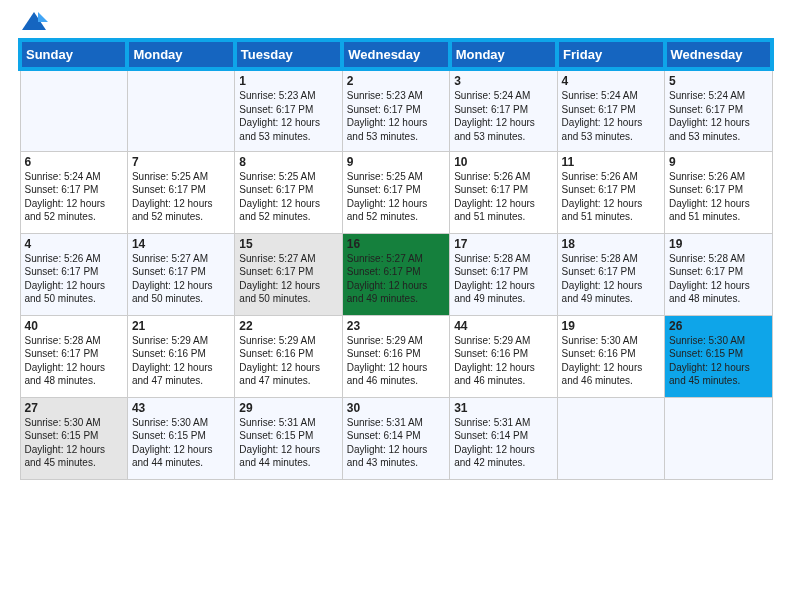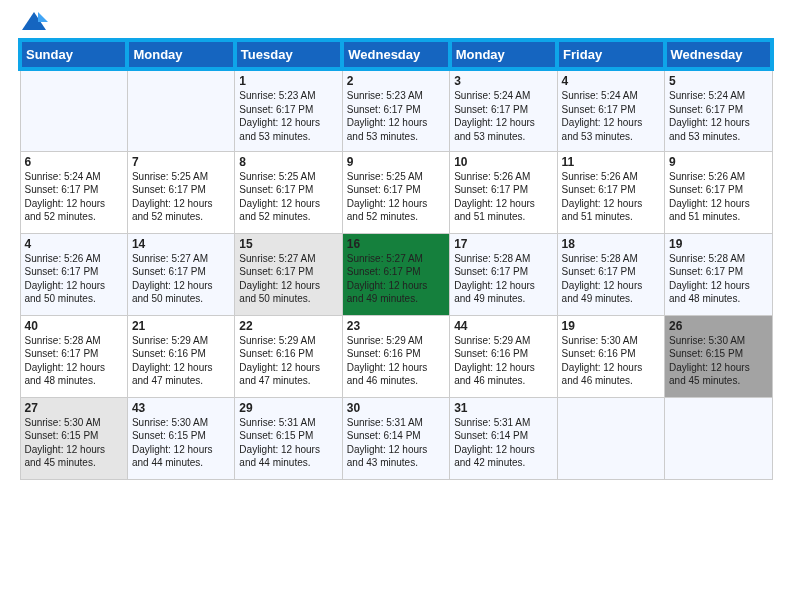--- a/index.html
+++ b/index.html
@@ -308,21 +308,21 @@
 Daylight: 12 hours
 and 46 minutes.</div>
           </td>
           <td style="background: rgb(255, 255, 255);">
             <span class="day-num">19</span>
             <div class="day-info" style="white-space: pre-line;">Sunrise: 5:30 AM
 Sunset: 6:16 PM
 Daylight: 12 hours
 and 46 minutes.</div>
           </td>
-          <td style="background: #a3a3a3;">
+          <td style="background: #0ea5e9;">
             <span class="day-num">26</span>
             <div class="day-info" style="white-space: pre-line;">Sunrise: 5:30 AM
 Sunset: 6:15 PM
 Daylight: 12 hours
 and 45 minutes.</div>
           </td>
         </tr>
         <tr>
           <td style="background: #e5e5e5;">
             <span class="day-num">27</span>

